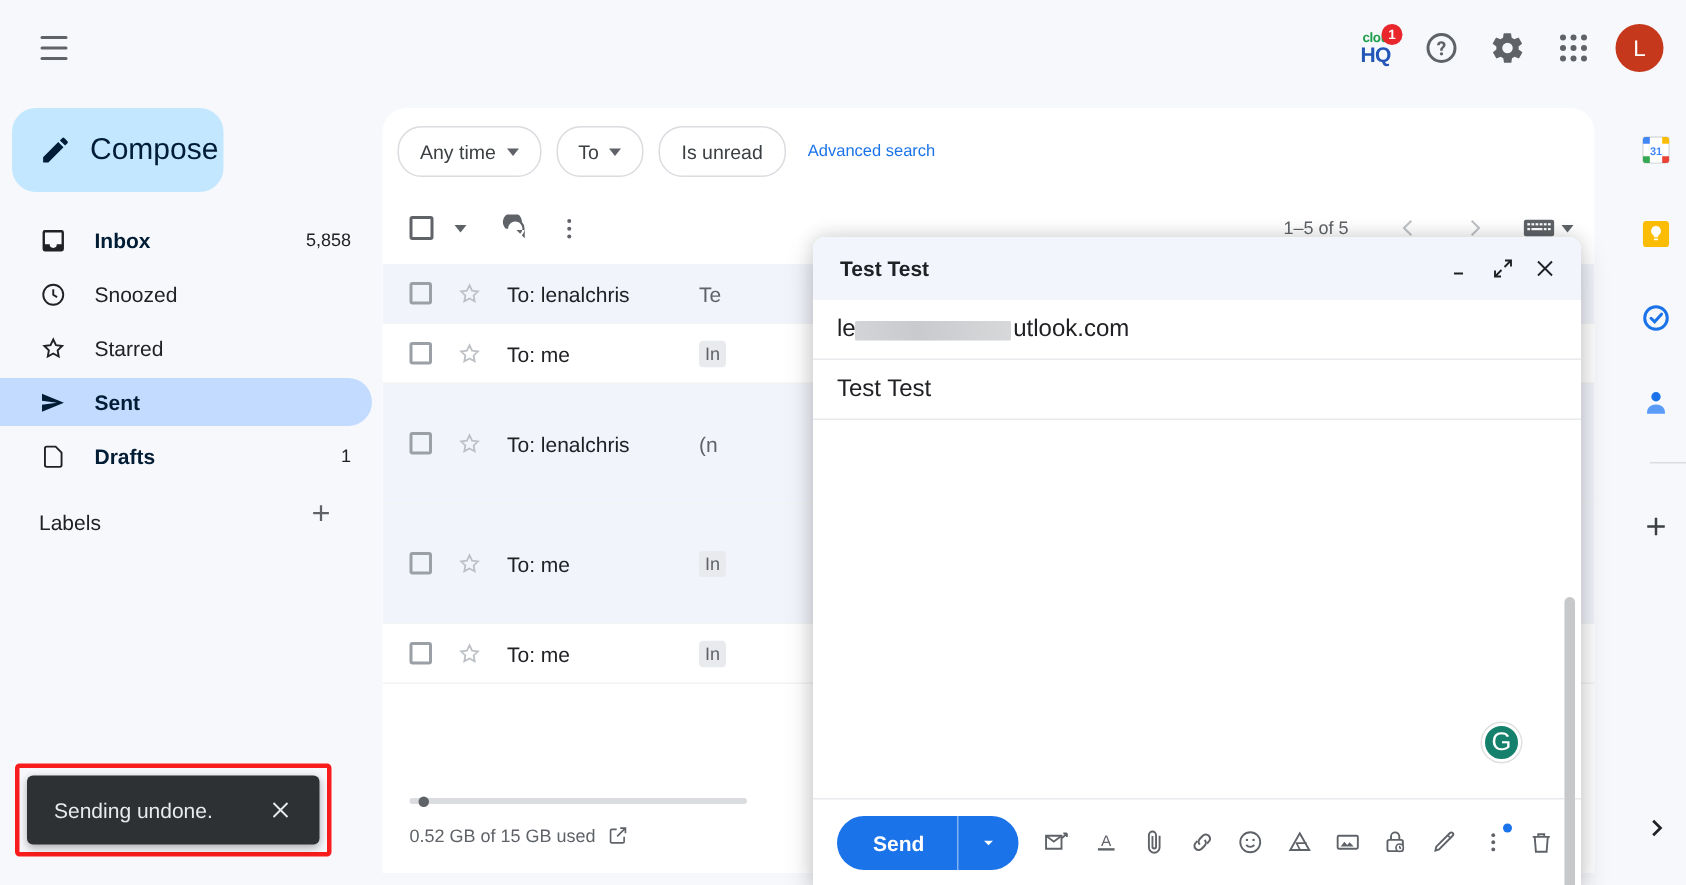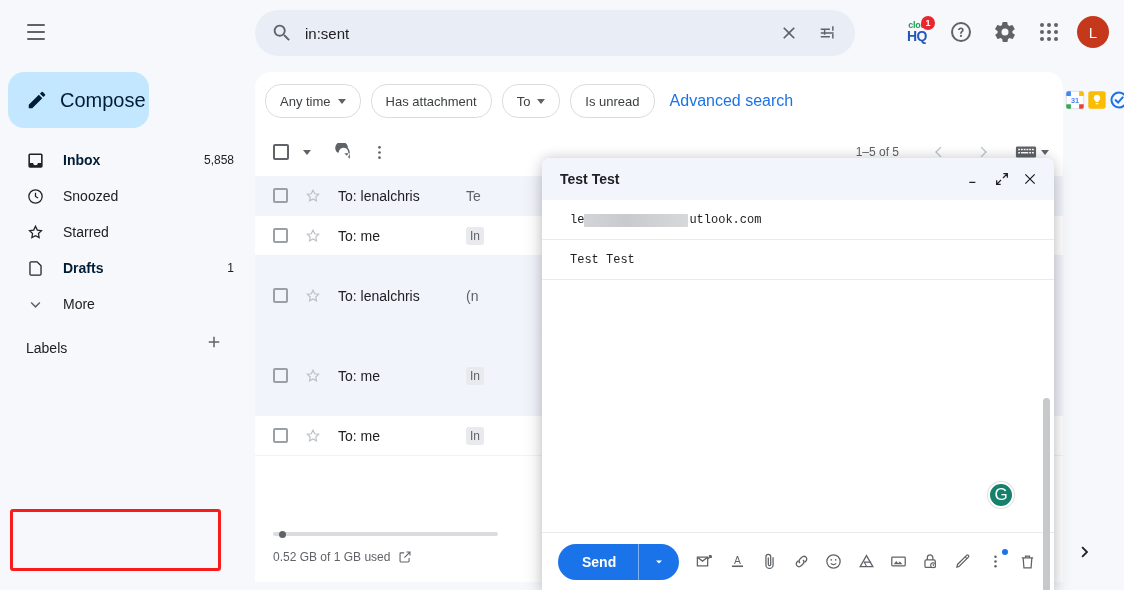--- a/index.html
+++ b/index.html
@@ -89,21 +89,21 @@
     position: absolute; left: 255px; top: 72px; width: 808px; height: 510px;
     background: #fff; border-radius: 16px 16px 0 0; overflow: hidden;
   }
   .chips { display: flex; align-items: center; gap: 10px; padding: 12px 0 10px 10px; }
   .chip {
     height: 32px; border: 1px solid #dadce0; border-radius: 16px; background: #fff;
     display: flex; align-items: center; gap: 7px; padding: 16px 14px;
     font-size: 13px; color: #3c4043; cursor: pointer; white-space: nowrap;
   }
   .caret { width: 0; height: 0; border-left: 4px solid transparent; border-right: 4px solid transparent; border-top: 5px solid #5f6368; }
-  .adv-link { font-size: 16px; color: #1a73e8; cursor: pointer; margin-left: 5px; }
+  .adv-link { font-size: 11px; color: #1a73e8; cursor: pointer; margin-left: 5px; }
 
   .listtools { display: flex; align-items: center; height: 48px; padding: 0 8px 0 18px; }
   .cbox { width: 16px; height: 16px; border: 2px solid #5f6368; border-radius: 2px; cursor: pointer; }
   .tool-btn { width: 36px; height: 36px; display: flex; align-items: center; justify-content: center; cursor: pointer; border-radius: 50%; }
   .pager { margin-left: auto; display: flex; align-items: center; gap: 8px; }
   .pager-text { font-size: 12px; color: #5f6368; margin-right: 14px; }
   .kbd-ico { display: flex; align-items: center; gap: 4px; cursor: pointer; padding: 0 6px; }
 
   .rows { }
   .row {
@@ -120,41 +120,41 @@
     background: #e8eaed; color: #5f6368; font-size: 12px; border-radius: 3px;
     padding: 2px 4px; display: inline-block;
   }
 
   .storage { position: absolute; left: 0; bottom: 0; width: 100%; padding: 18px 0 18px 18px; }
   .bar { width: 225px; height: 4px; background: #dadce0; border-radius: 2px; position: relative; }
   .bar i { position: absolute; left: 0; top: -1.5px; width: 7px; height: 7px; background: #5f6368; border-radius: 50%; }
   .storage-text { margin-top: 14px; font-size: 12px; color: #5f6368; display: flex; align-items: center; gap: 8px; }
 
   
-  .rail { position: absolute; right: 0; top: 64px; width: 60px; height: 526px; display: flex; flex-direction: row; align-items: flex-start; }
+  .rail { position: absolute; right: 0; top: 64px; width: 60px; height: 526px; display: flex; flex-direction: column; align-items: flex-end; }
   .rail-ico { width: 40px; height: 40px; display: flex; align-items: center; justify-content: center; cursor: pointer; border-radius: 50%; margin-top: 16px; }
   .rail-div { width: 24px; height: 1px; background: #dadce0; margin: 20px 0 6px; }
   .rail-expand { position: absolute; bottom: 18px; width: 40px; height: 40px; display: flex; align-items: center; justify-content: center; cursor: pointer; border-radius: 50%; }
 
   
   .composewin {
     position: absolute; left: 542px; top: 158px; width: 512px; height: 432px;
     background: #fff; border-radius: 8px 8px 0 0;
     box-shadow: 0 -2px 12px rgba(0,0,0,0.12), 0 8px 20px rgba(0,0,0,0.18);
     display: flex; flex-direction: column; overflow: hidden;
   }
   .cw-head {
     height: 42px; background: #f2f6fc; display: flex; align-items: center;
     padding: 0 10px 0 18px; cursor: move;
   }
   .cw-title { font-size: 14px; font-weight: bold; color: #202124; flex: 1; }
   .cw-btn { width: 28px; height: 28px; display: flex; align-items: center; justify-content: center; cursor: pointer; border-radius: 50%; }
   .cw-field {
-    height: 40px; display: flex; align-items: center; padding: 0 28px;
-    border-bottom: 1px solid #e8eaed; font-size: 12px; color: #202124; font-family: Liberation Mono, monospace;
+    height: 40px; display: flex; align-items: center; padding: 0 16px;
+    border-bottom: 1px solid #e8eaed; font-size: 16px; color: #202124;
   }
   .redacted {
     display: inline-block; height: 13px; width: 104px; margin: 0 1px -2px 0;
     background: linear-gradient(90deg,#d2d4d7,#c8cacd 40%,#d6d8da);
     border-radius: 1px; vertical-align: baseline;
   }
   .cw-body { flex: 1; position: relative; padding: 10px 16px; }
   .scrolltrack { position: absolute; right: 4px; top: 118px; width: 7px; height: 242px; background: #f1f3f4; border-radius: 4px; }
   .scrollthumb { position: absolute; right: 4px; top: 118px; width: 7px; height: 242px; background: #c6c8ca; border-radius: 4px; }
   .gram {
@@ -193,37 +193,20 @@
 
 <div class="app">
 
   <div class="topbar">
     <div class="hamburger">
       <span></span>
         <span></span>
         <span></span>
     </div>
 
-    <div class="searchwrap">
-      <svg class="sicon" viewBox="0 0 24 24">
-        <path fill="#5f6368" d="M15.5 14h-.8l-.3-.3a6.5 6.5 0 10-.7.7l.3.3v.8l5 5 1.5-1.5-5-5zm-6 0a4.5 4.5 0 110-9 4.5 4.5 0 010 9z"></path>
-      </svg>
-      <input class="search-input" value="in:sent" placeholder="Search mail" style="">
-      <div class="sbtn">
-        <svg width="20" height="20" viewBox="0 0 24 24">
-          <path fill="#5f6368" d="M19 6.4L17.6 5 12 10.6 6.4 5 5 6.4 10.6 12 5 17.6 6.4 19 12 13.4 17.6 19 19 17.6 13.4 12z"></path>
-        </svg>
-      </div>
-      <div class="sbtn">
-        <svg width="22" height="22" viewBox="0 0 24 24">
-          <path fill="#5f6368" d="M3 7h10v1.6H3V7zm0 4.2h14v1.6H3v-1.6zM3 15.4h10V17H3v-1.6z"></path>
-          <path fill="#5f6368" d="M15.4 4.6h1.6v5h-1.6zM6.4 8.8H8v5H6.4zM15.4 13h1.6v5h-1.6z"></path>
-        </svg>
-      </div>
-    </div>
 
     <div class="top-right">
       <div class="ticon">
         <div class="chq">
           <div class="l1">clou</div>
           <div class="l2">HQ</div>
           <div class="badge">1</div>
         </div>
       </div>
       <div class="ticon">
@@ -279,55 +262,52 @@
         <span class="nlabel">Snoozed</span>
         <span class="ncount"></span>
       </div>
       <div class="navitem">
         <svg width="19" height="19" viewBox="0 0 24 24">
           <path fill="none" stroke="#202124" stroke-width="1.6" d="M12 4.2l2.3 4.8 5.2.7-3.8 3.6.9 5.2-4.6-2.5-4.6 2.5.9-5.2-3.8-3.6 5.2-.7z"></path>
         </svg>
         <span class="nlabel">Starred</span>
         <span class="ncount"></span>
       </div>
+      <div class="navitem active">
+        <svg width="19" height="19" viewBox="0 0 24 24">
+          <path fill="#001d35" d="M2.5 19.5L21 12 2.5 4.5v5.8L15 12 2.5 13.7v5.8z"></path>
+        </svg>
+        <span class="nlabel">Sent</span>
+        <span class="ncount"></span>
+      </div>
       <div class="navitem bold">
         <svg width="19" height="19" viewBox="0 0 24 24">
           <path fill="none" stroke="#202124" stroke-width="1.6" d="M14 3.5H6.5A1.5 1.5 0 005 5v14a1.5 1.5 0 001.5 1.5h11A1.5 1.5 0 0019 19V8.5L14 3.5z"></path>
         </svg>
         <span class="nlabel">Drafts</span>
         <span class="ncount">1</span>
-      </div>
-      <div class="navitem">
-        <svg width="19" height="19" viewBox="0 0 24 24">
-          <path fill="none" stroke="#5f6368" stroke-width="1.8" d="M6.5 9.5l5.5 5.5 5.5-5.5"></path>
-        </svg>
-        <span class="nlabel">More</span>
-        <span class="ncount"></span>
       </div>
     </div>
 
     <div class="labels-row">
       <span class="ltitle">Labels</span>
       <div class="plus-btn">
         <svg width="18" height="18" viewBox="0 0 24 24">
           <path fill="#5f6368" d="M19 13h-6v6h-2v-6H5v-2h6V5h2v6h6v2z"></path>
         </svg>
       </div>
     </div>
   </div>
 
   <div class="main">
 
     <div class="chips">
       <div class="chip">
         <span>Any time</span>
         <span class="caret"></span>
-      </div>
-      <div class="chip">
-        <span>Has attachment</span>
       </div>
       <div class="chip">
         <span>To</span>
         <span class="caret"></span>
       </div>
       <div class="chip">
         <span>Is unread</span>
       </div>
       <div class="adv-link">Advanced search</div>
     </div>
@@ -424,21 +404,21 @@
           <div class="to">To: me</div>
           <div class="subj"><span class="pill">In</span></div>
         </div>
       </div>
 
     <div class="storage">
       <div class="bar">
           <i style="left: 2.5%;"></i>
         </div>
       <div class="storage-text">
-        <span>0.52 GB of 1 GB used</span>
+        <span>0.52 GB of 15 GB used</span>
         <svg width="14" height="14" viewBox="0 0 24 24">
           <path fill="none" stroke="#5f6368" stroke-width="1.9" d="M19 13.5V19a1.5 1.5 0 01-1.5 1.5H5A1.5 1.5 0 013.5 19V6.5A1.5 1.5 0 015 5h5.5"></path>
           <path fill="none" stroke="#5f6368" stroke-width="1.9" d="M14.5 3.5H20.5V9.5M20.5 3.5L11 13"></path>
         </svg>
       </div>
     </div>
   </div>
 
   <div class="rail">
     <div class="rail-ico">
@@ -599,14 +579,22 @@
       </div>
       <div class="fbtn trashbtn">
         <svg width="19" height="19" viewBox="0 0 24 24">
           <path fill="none" stroke="#5f6368" stroke-width="1.6" d="M6.5 7.5h11l-1 12.5h-9l-1-12.5zM9.5 7.5V5.2h5V7.5M4.8 7.5h14.4"></path>
         </svg>
       </div>
     </div>
   </div>
 
   <div class="toast-anno" id="toastanno" style="border-color: rgb(249, 28, 28);"></div>
+  <div class="toast">
+    <span class="toast-text">Sending undone.</span>
+    <div class="toast-x">
+      <svg width="16" height="16" viewBox="0 0 24 24">
+        <path stroke="#e8eaed" stroke-width="1.9" d="M5 5l14 14M19 5L5 19"></path>
+      </svg>
+    </div>
+  </div>
 
 </div>
 
 </body></html>

